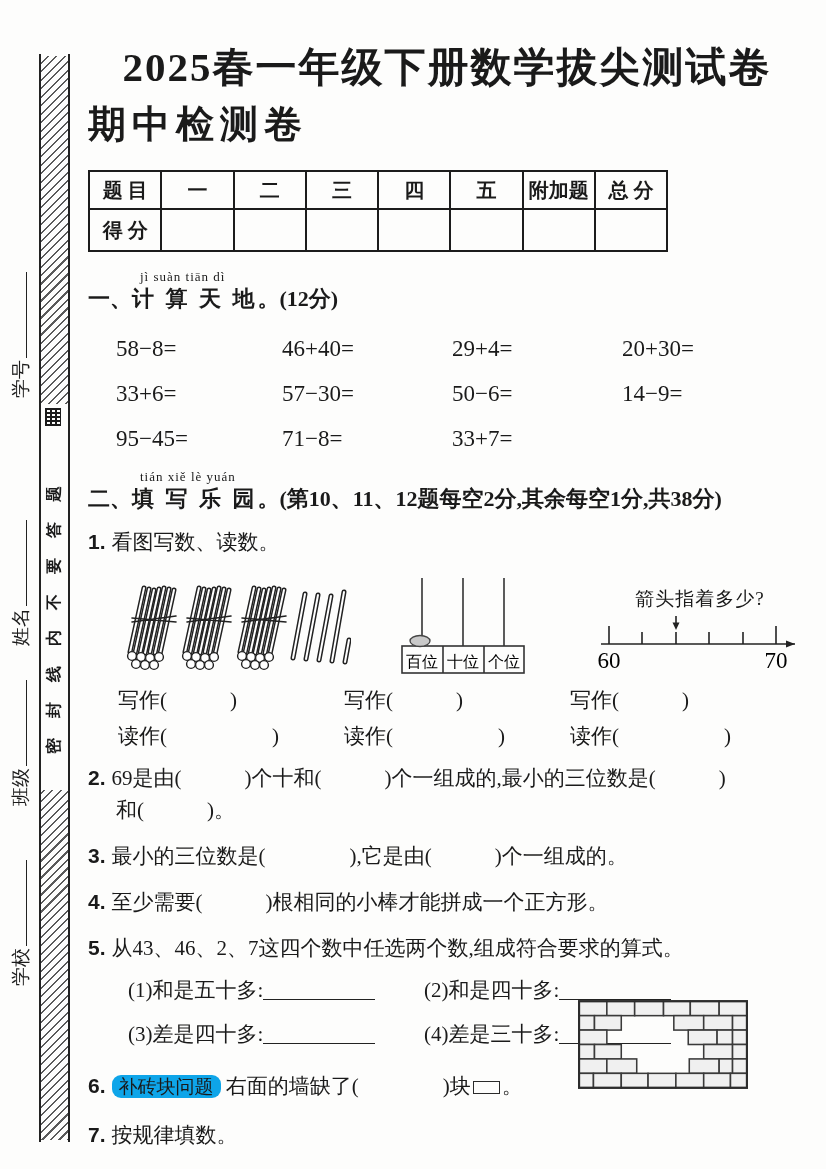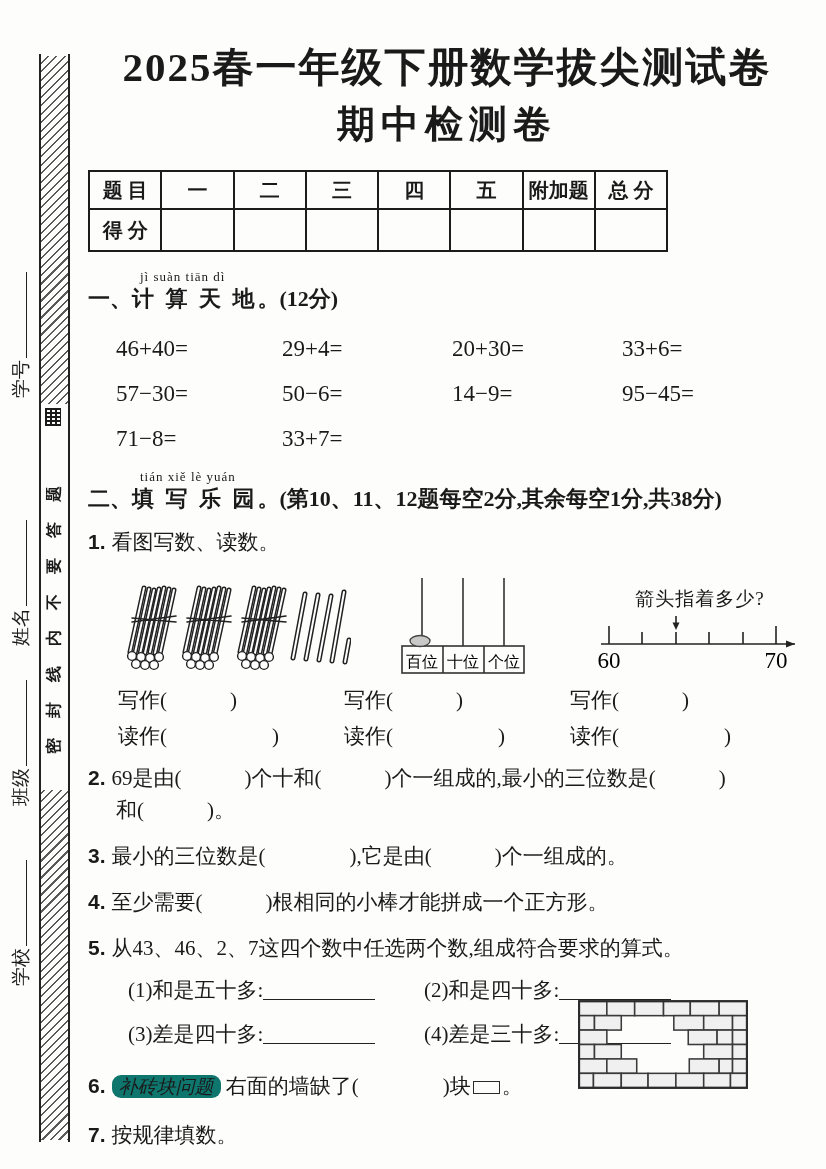--- a/index.html
+++ b/index.html
@@ -35,21 +35,21 @@
     transform:rotate(-90deg); transform-origin:0 0;
   }
   .v-label { position:absolute; bottom:4px; display:inline-flex; align-items:baseline;
     font-size:19px; white-space:nowrap; }
   .v-label .u-line { display:inline-block; width:86px; border-bottom:1.6px solid #222; height:1px; margin-left:2px; }
   .vl-0 { left:160px; } .vl-1 { left:340px; } .vl-2 { left:500px; } .vl-3 { left:748px; }
 
   
   .main { position:absolute; left:88px; top:40px; width:718px; }
   .title1 { text-align:center; font-size:41px; font-weight:900; letter-spacing:2px; line-height:1.35; }
-  .title2 { text-align:center; font-size:38px; font-weight:900; letter-spacing:6px; margin-top:4px; }
+  .title2 { text-align:left; font-size:38px; font-weight:900; letter-spacing:6px; margin-top:4px; }
 
   table.score { border-collapse:collapse; width:580px; margin-top:20px; table-layout:fixed; }
   table.score td { border:2.2px solid #1c1c1c; text-align:center; font-size:20px;
     font-weight:600; height:38px; }
   table.score tr.score-row td { height:42px; }
 
   .sec-heading { margin-top:32px; font-size:22px; font-weight:700; position:relative; white-space:nowrap; }
   .hword { position:relative; display:inline-block; letter-spacing:3px; }
   .pinyin { position:absolute; top:-15px; left:8px; width:130%; font-size:13px; font-weight:400;
     letter-spacing:1px; white-space:nowrap; }
@@ -67,21 +67,21 @@
   .fig-counter { margin-left:48px; }
   .fig-nline { margin-left:66px; display:flex; flex-direction:column; align-items:center; }
   .nline-cap { font-size:19px; margin-bottom:2px; letter-spacing:1px; }
 
   .wr-row { display:grid; grid-template-columns:226px 226px 1fr; padding-left:30px; margin-top:10px; font-size:21px; }
   .wr-row.rd { margin-top:8px; }
 
   .two-col { display:grid; grid-template-columns:296px 1fr; padding-left:40px; row-gap:12px; margin-top:10px; font-size:21px; }
   .blank-line { display:inline-block; width:112px; border-bottom:1.6px solid #222; height:20px; vertical-align:-3px; }
 
-  .badge { background:#0f766e; border-radius:9px; padding:1px 7px; font-size:19px;font-style:italic; }
+  .badge { background:#0ea5e9; border-radius:9px; padding:1px 7px; font-size:19px; }
   .brick-glyph { display:inline-block; width:27px; height:13px; border:1.6px solid #2a2a2a; vertical-align:-1px; margin:0 2px; }
 
   .wall { position:absolute; left:578px; top:1000px; }
 
   .mt12{margin-top:12px;} .mt14{margin-top:14px;} .mt16{margin-top:16px;} .mt20{margin-top:20px;}
 </style>
 </head>
 <body>
 
 <div class="page">
@@ -140,20 +140,21 @@
         <td></td>
       </tr>
     </tbody>
       </table>
 
     <div class="sec-heading">
       <span>一、</span><span class="hword"><span class="pinyin">jì suàn tiān dì</span><span>计 算 天 地</span></span><span>。(12分)</span>
     </div>
 
     <div class="calc-grid">
+      <span>58−8=</span>
       <span>46+40=</span>
       <span>29+4=</span>
       <span>20+30=</span>
       <span>33+6=</span>
       <span>57−30=</span>
       <span>50−6=</span>
       <span>14−9=</span>
       <span>95−45=</span>
       <span>71−8=</span>
       <span>33+7=</span>

